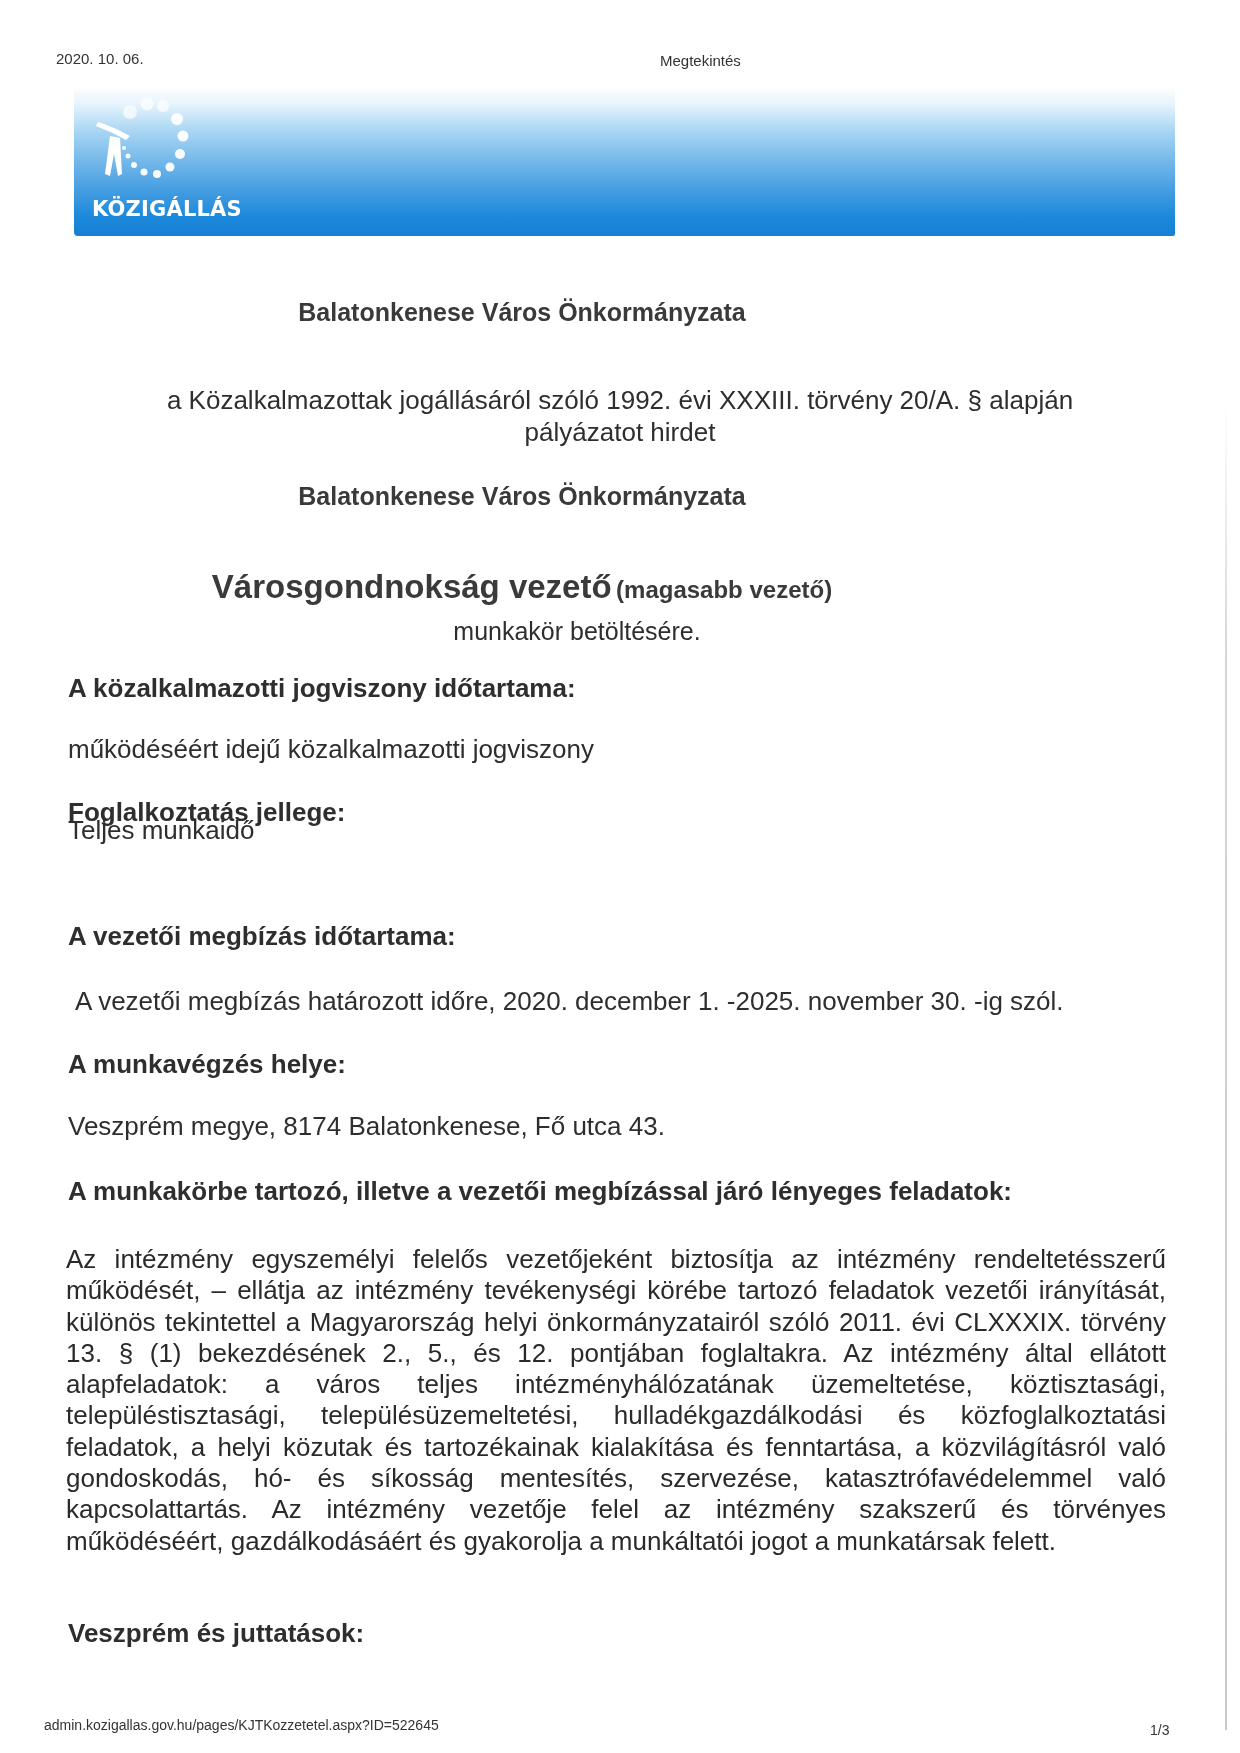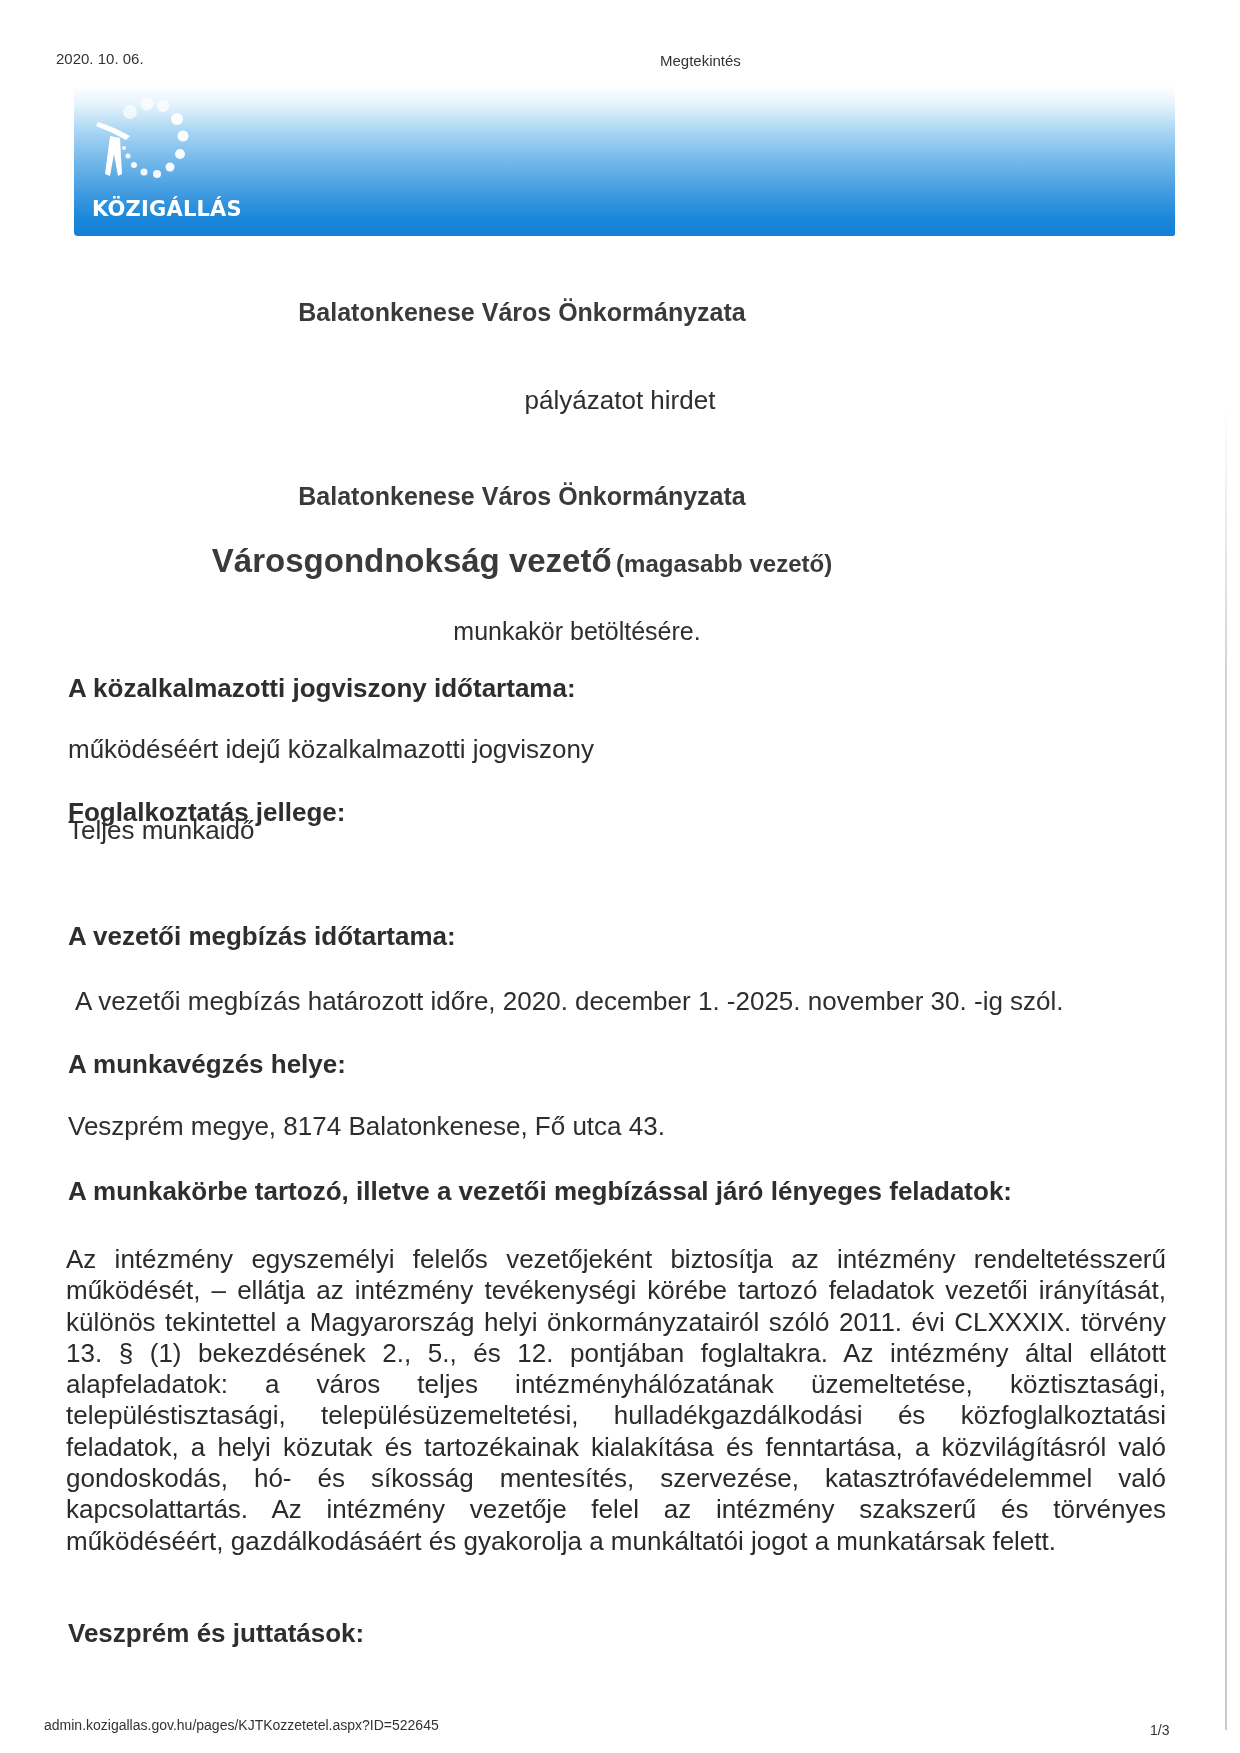--- a/index.html
+++ b/index.html
@@ -78,21 +78,21 @@
       line-height: 32px;
       color: #2e2e2e;
     }
     .org-title-2 {
       top: 482px;
       font-size: 25px;
       font-weight: bold;
       color: #3a3a3a;
     }
     .position-title {
-      top: 542px;
+      top: 568px;
       left: 0;
       color: #3a3a3a;
       font-weight: bold;
     }
     .position-title .main { font-size: 33px; }
     .position-title .sub { font-size: 24px; }
     .fill-text {
       top: 617px;
       font-size: 25px;
       color: #2e2e2e;
@@ -174,20 +174,21 @@
       <path d="M6 30 Q20 34 38 44 L34 48 Q20 40 4 34 Z"></path>
       <path d="M18 44 L28 46 L30 82 L26 84 L22 62 L18 84 L13 82 Z"></path>
     </g>
   </svg>
   <div class="logo-text">KÖZIGÁLLÁS</div>
 </div>
 
 <div class="center org-title">Balatonkenese Város Önkormányzata</div>
 
 <div class="center law-line">
+  <div>a Közalkalmazottak jogállásáról szóló 1992. évi XXXIII. törvény 20/A. § alapján</div>
   <div>pályázatot hirdet</div>
 </div>
 
 <div class="center org-title-2">Balatonkenese Város Önkormányzata</div>
 
 <div class="center position-title">
   <span class="main">Városgondnokság vezető</span>
   <span class="sub">(magasabb vezető)</span>
 </div>
 

